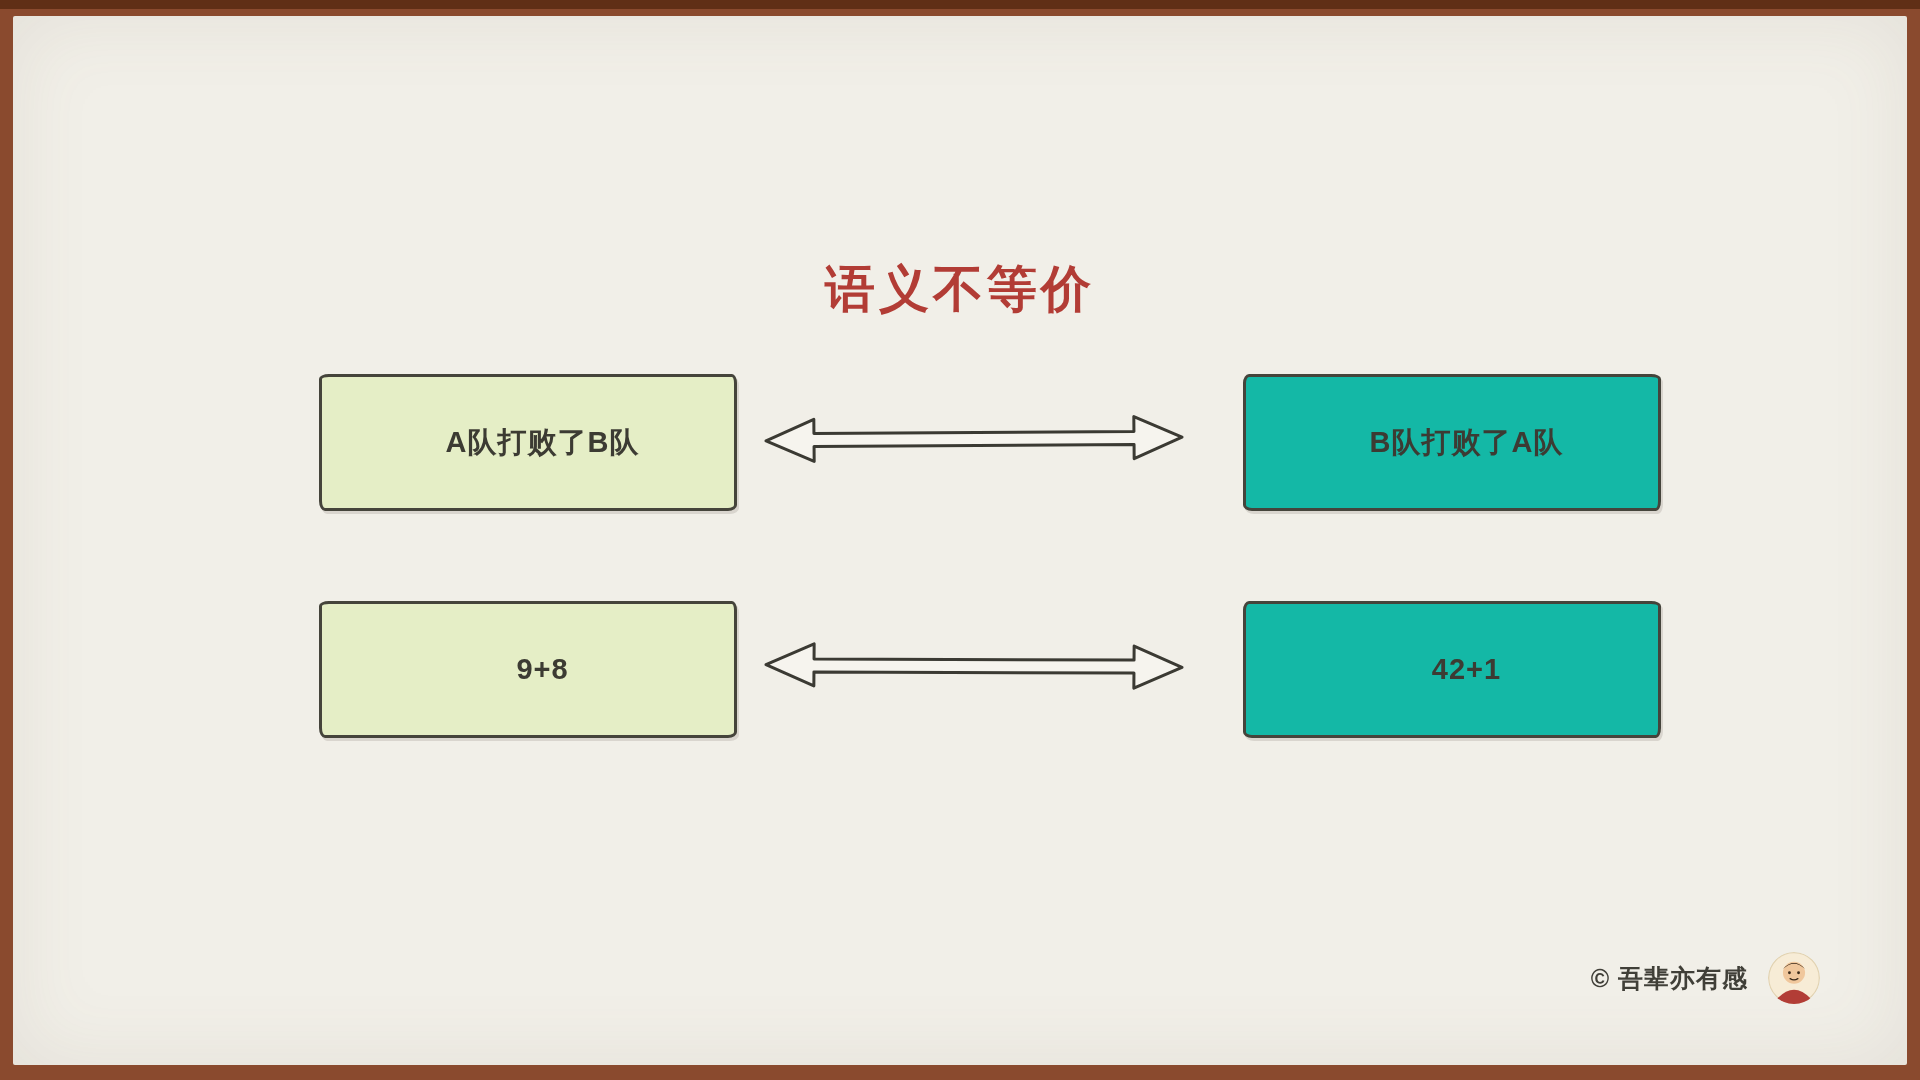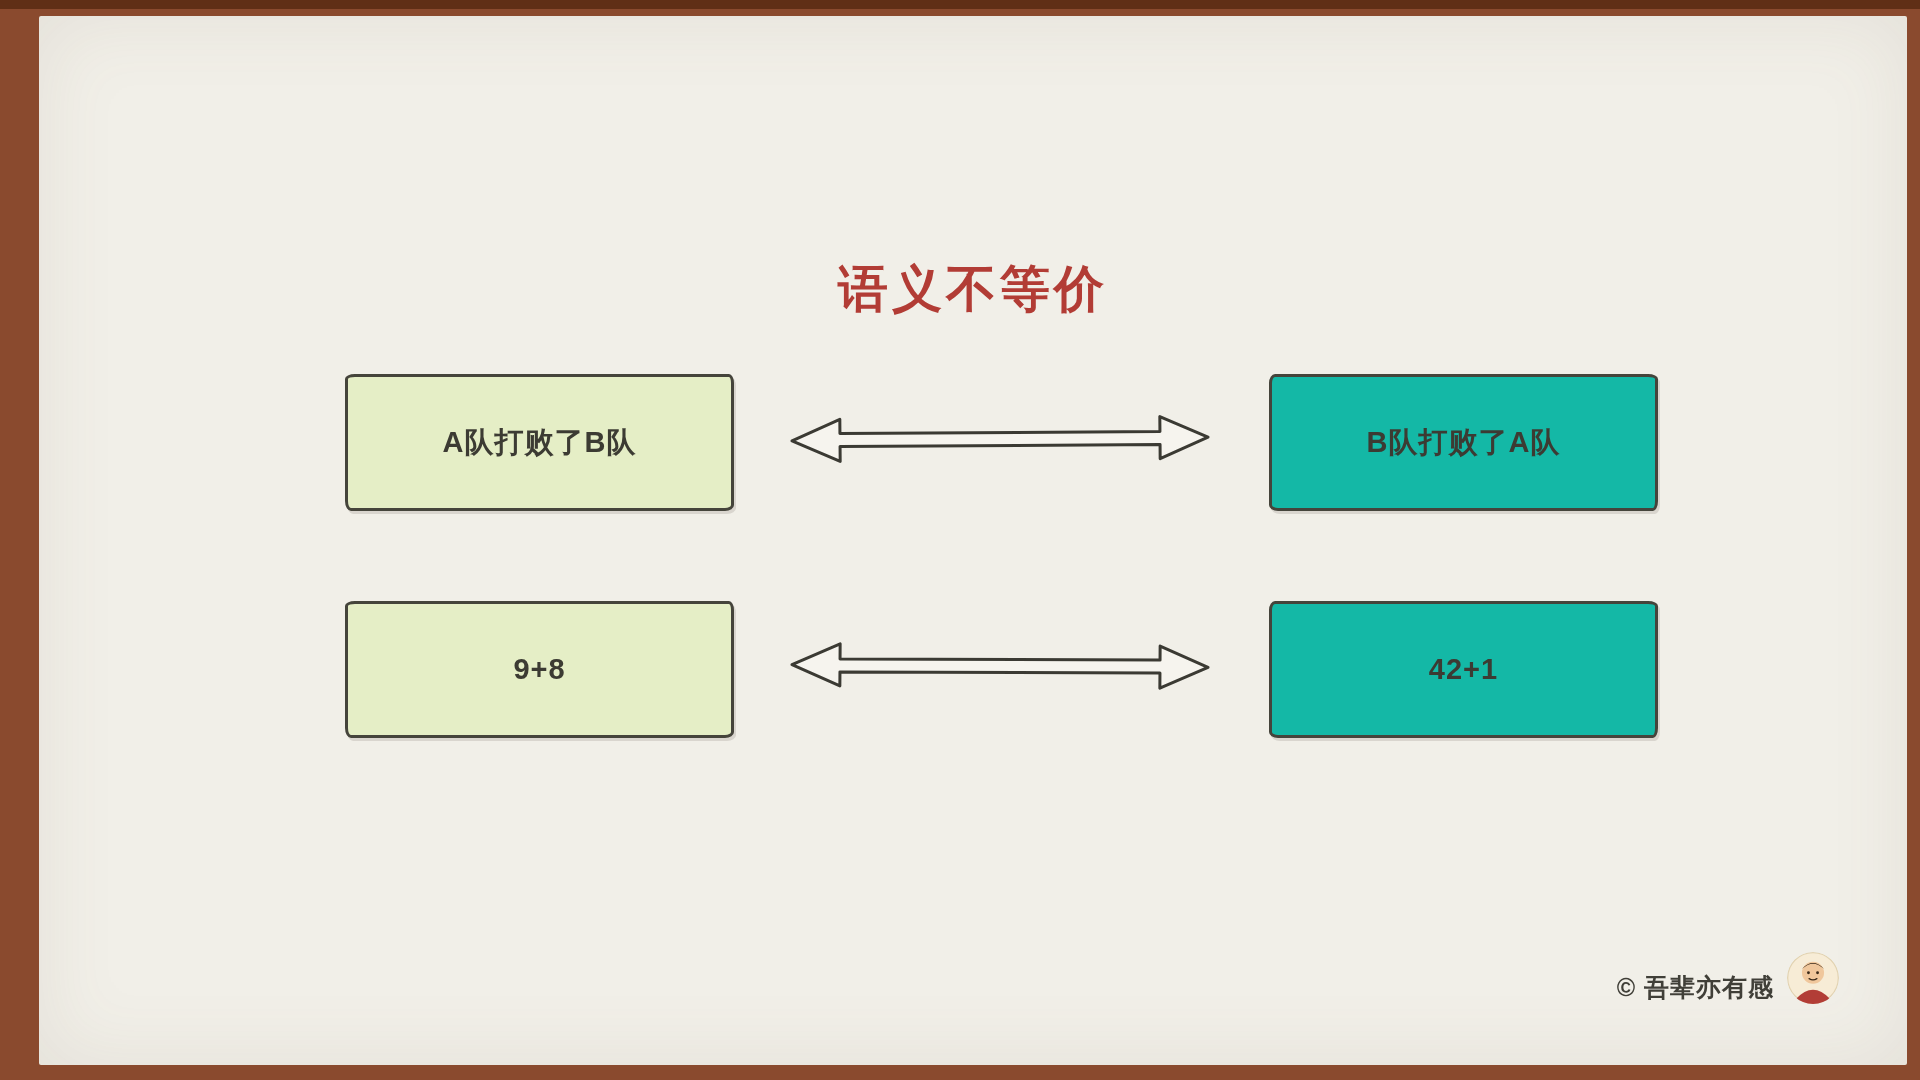--- a/index.html
+++ b/index.html
@@ -13,48 +13,48 @@
   }
   .top-edge {
     position: absolute; top: 0; left: 0; right: 0; height: 9px;
     background: #602f16; z-index: 2;
   }
   .stage {
     position: absolute; top: 16px; left: 13px; right: 13px; bottom: 15px;
     background: #f1efe8;
     border-radius: 2px;
     box-shadow: inset 0 0 80px rgba(120,100,80,0.10);
-    margin-left: 26px;
   }
   .slide-title {
     position: absolute; left: 0; right: 0; top: 240px;
     text-align: center;
     font-size: 50px; font-weight: bold;
     color: #b23c35; letter-spacing: 4px;
   }
   .box {
     position: absolute; width: 383px; height: 131px;
     display: flex; align-items: center; justify-content: center;
     font-size: 29px; font-weight: bold; color: #3c3b33;
     border: 3px solid #45443b;
     box-shadow: 2px 3px 0 rgba(70,60,50,0.14);
     letter-spacing: 1px;
+    padding-left: 29px;
   }
   .box.green { background: #e5eec6; border-radius: 10px 5px 9px 6px / 5px 9px 6px 10px; }
   .box.teal  { background: #14b8a6; border-radius: 6px 10px 5px 9px / 9px 5px 10px 6px; }
   .row1 .box { top: 358px; }
   .row2 .box { top: 585px; }
   .box.left  { left: 306px; }
   .box.right { left: 1230px; }
   .arrow { position: absolute; left: 749px; width: 424px; height: 58px; }
   .row1 .arrow { top: 394px; transform: rotate(-0.5deg); }
   .row2 .arrow { top: 621px; transform: rotate(0.4deg); }
   .footer {
-    position: absolute; right: 68px; top: 936px;
-    display: flex; align-items: flex-end; gap: 13px;
+    position: absolute; right: 87px; top: 936px;
+    display: flex; align-items: center; gap: 20px;
   }
   .credit { font-size: 25px; font-weight: bold; color: #403f38; letter-spacing: 1px; }
   .avatar { width: 52px; height: 52px; border-radius: 50%; display: block; overflow: hidden; }
 </style>
 </head>
 <body>
 
 <div class="top-edge"></div>
 
 <div class="stage">

